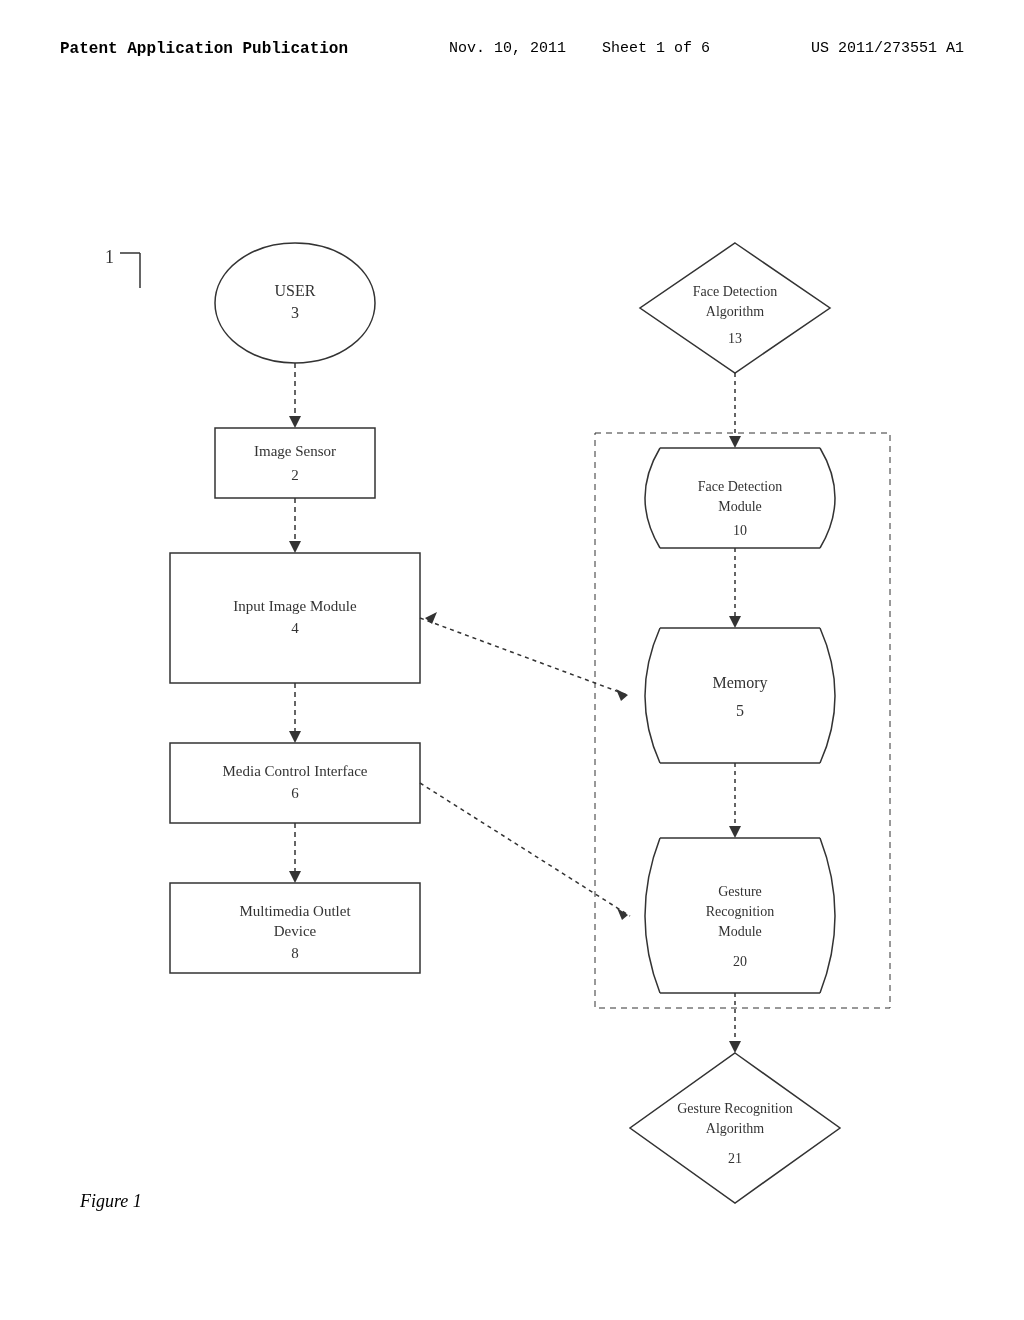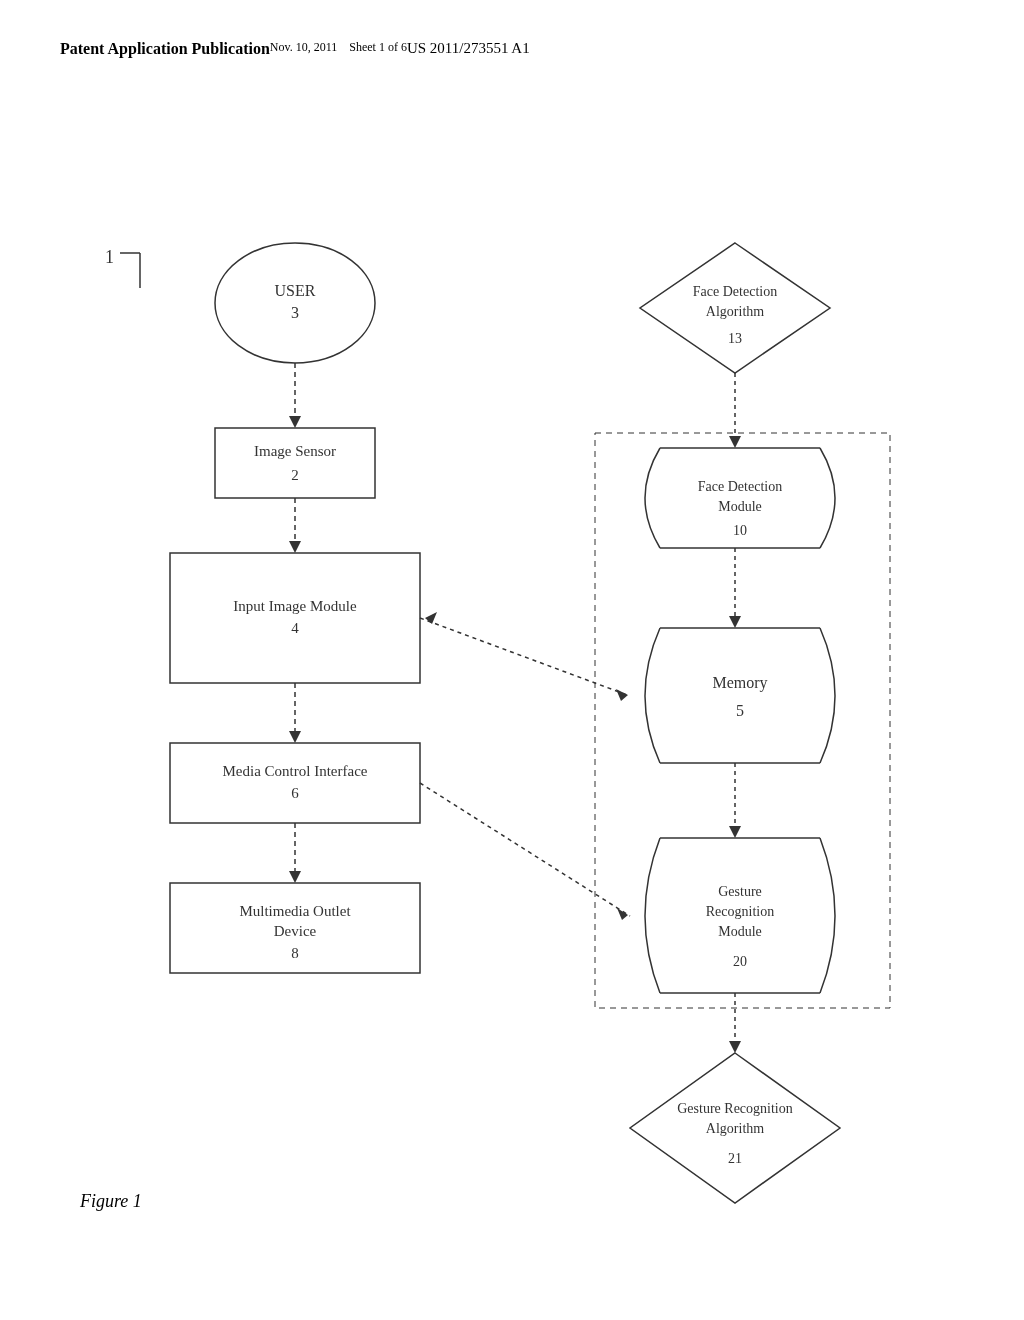--- a/index.html
+++ b/index.html
@@ -7,33 +7,35 @@
       background: #fff;
       font-family: 'Times New Roman', Times, serif;
       width: 1024px;
       height: 1320px;
       position: relative;
       overflow: hidden;
     }
 
     .header {
       display: flex;
+      justify-content: space-between;
       align-items: flex-start;
       padding: 40px 60px 20px 60px;
       font-size: 15px;
+      font-family: Liberation Mono, monospace;
     }
 
     .header-left {
       font-weight: bold;
       font-size: 16px;
     }
 
     .header-center {
       text-align: center;
-      font-size: 12px;
+      font-size: 15px;
     }
 
     .header-right {
       font-size: 15px;
     }
 
     .diagram-container {
       position: relative;
       width: 100%;
       height: 1180px;

